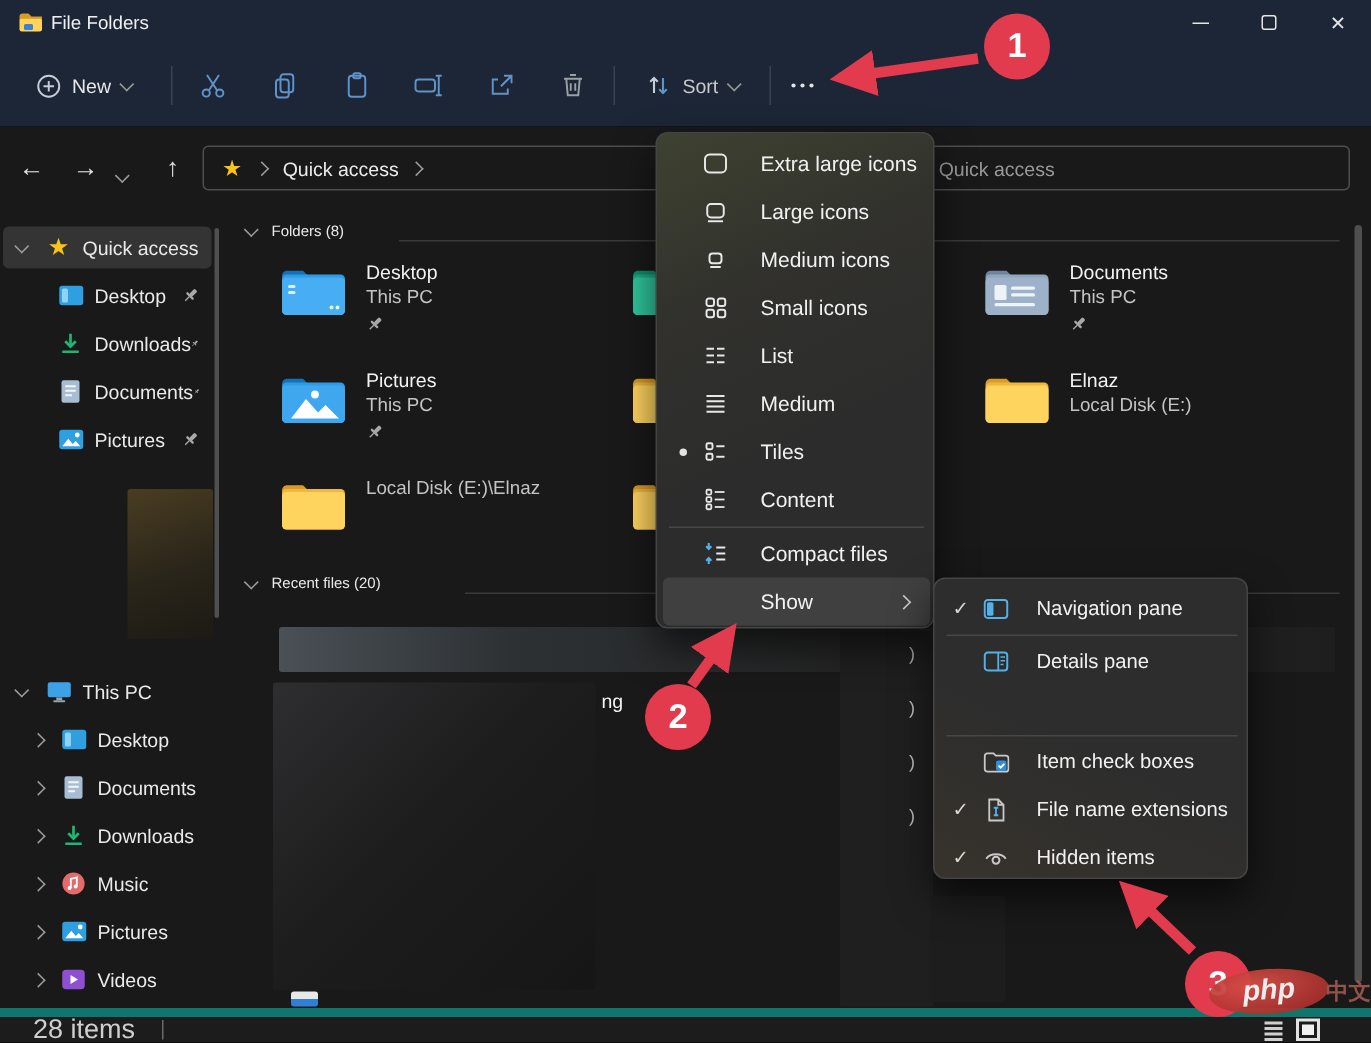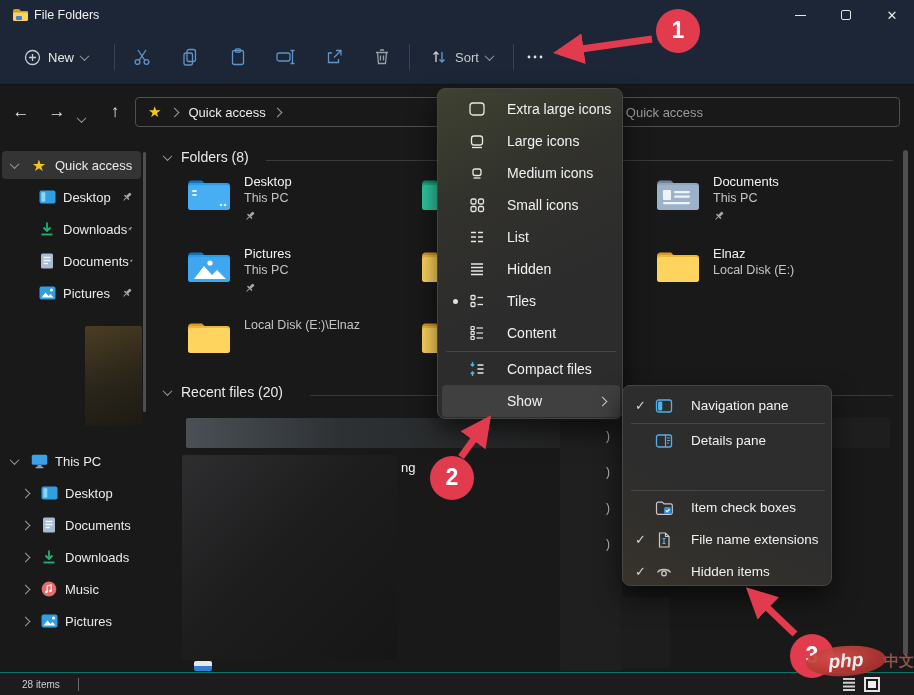--- a/index.html
+++ b/index.html
@@ -22,21 +22,21 @@
 .navarrow{font-size:17px;color:#e2e2e2;width:30px;height:30px;display:flex;align-items:center;justify-content:center}
 .box{border:1px solid #4f4f4f;border-radius:4px;height:30px;background:#191919;display:flex;align-items:center}
 .crumb{font-size:13px;color:#ececec;padding:0 4px}
 .search-input{width:100%;height:100%;background:transparent;border:none;outline:none;color:#cfcfcf;font-size:13px;padding:0 10px;font-family:"Liberation Sans",sans-serif}
 .search-input::placeholder{color:#9a9a9a}
 
 .side-row{position:absolute;left:2px;width:139px;height:28px;display:flex;align-items:center;border-radius:4px;font-size:13px;color:#eaeaea}
 .side-sel{background:#343434}
 .sicon{width:18px;height:18px;display:flex;align-items:center;justify-content:center;flex:0 0 auto}
 
-.sec-head{position:absolute;display:flex;align-items:center;gap:10px;font-size:14px;color:#eaeaea}
+.sec-head{position:absolute;display:flex;align-items:center;gap:10px;font-size:10px;color:#eaeaea}
 .sec-line{position:absolute;height:1px;background:#3a3a3a}
 .tile-name{font-size:13px;color:#f2f2f2;line-height:16px}
 .tile-sub{font-size:12.5px;color:#c4c4c4;line-height:16px}
 .blur-block{position:absolute;border-radius:2px}
 
 .menu{position:absolute;border:1px solid #454545;border-radius:8px;box-shadow:0 12px 26px rgba(0,0,0,.6);z-index:30}
 .view-menu{left:437px;top:88px;width:186px;height:331px;background:linear-gradient(155deg,rgba(80,88,52,.5) 0%,rgba(62,60,46,.28) 32%,rgba(44,44,44,0) 62%),#2c2c2c}
 .sub-menu{left:622px;top:385px;width:210px;height:201px;background:linear-gradient(205deg,rgba(44,44,44,0) 55%,rgba(74,62,42,.35) 100%),#2d2d2d}
 .mrow{position:absolute;left:4px;width:178px;height:32px;display:flex;align-items:center;border-radius:4px;font-size:14px;color:#f1f1f1}
 .mslot-b{width:26px;display:flex;align-items:center;justify-content:center;flex:0 0 auto}
@@ -44,21 +44,21 @@
 .mlabel{margin-left:9px}
 .bullet{width:5px;height:5px;border-radius:50%;background:#e2e2e2}
 .msep{position:absolute;left:8px;width:170px;height:1px;background:#474747}
 .srow{position:absolute;left:4px;width:202px;height:31px;display:flex;align-items:center;border-radius:4px;font-size:13.5px;color:#f1f1f1}
 .sslot-c{width:28px;padding-left:8px;flex:0 0 auto;color:#d6d6d6;font-size:13px}
 .sslot-i{width:28px;display:flex;align-items:center;flex:0 0 auto}
 .slabel{margin-left:8px}
 .ssep{position:absolute;left:8px;width:194px;height:1px;background:#474747}
 .show-row{background:#404040}
 
-.statusbar{left:0;top:672px;width:914px;height:23px;background:#1c1c1c;border-top:1px solid #0f766e;display:flex;align-items:center;font-size:10px;color:#cfcfcf}
+.statusbar{left:0;top:672px;width:914px;height:23px;background:#1c1c1c;border-top:6px solid #0f766e;display:flex;align-items:center;font-size:18px;color:#cfcfcf}
 
 .sb{position:absolute;background:#4f4f4f;border-radius:3px}
 </style>
 </head>
 <body>
 
 <div id="app">
 
   <div class="abs titlebar">
     <svg class="abs" style="left:12px;top:8px" width="17" height="14" viewBox="0 0 17 14">
@@ -317,20 +317,30 @@
       <span class="chev right" style="margin-left:20px"></span>
       <span class="sicon" style="margin-left:11px">
           <svg width="17" height="14" viewBox="0 0 17 14">
             <rect x="0.5" y="0.5" width="16" height="13" rx="2" fill="#2f9fe0"></rect>
             <path d="M2.5 11.5l4-5 3 3.5 2-2 3 3.5z" fill="#fff"></path>
             <circle cx="12.5" cy="4" r="1.6" fill="#fff"></circle>
           </svg>
         </span>
       <span style="margin-left:7px">Pictures</span>
     </div>
+    <div class="side-row" style="top:494px">
+      <span class="chev right" style="margin-left:20px"></span>
+      <span class="sicon" style="margin-left:11px">
+          <svg width="16" height="14" viewBox="0 0 16 14">
+            <rect x="0.5" y="0.5" width="15" height="13" rx="2.5" fill="#8e4fd1"></rect>
+            <polygon points="6,4 11,7 6,10" fill="#fff"></polygon>
+          </svg>
+        </span>
+      <span style="margin-left:7px">Videos</span>
+    </div>
     <div class="sb" style="left:143px;top:7px;width:3px;height:260px"></div>
   </div>
 
   <div class="abs" style="left:160px;top:145px;width:745px;height:527px">
 
     <div class="sec-head" style="left:4px;top:4px">
       <span class="chev down"></span>
       <span>Folders (8)</span>
     </div>
     <div class="sec-line" style="left:106px;top:15px;width:627px"></div>
@@ -523,21 +533,21 @@
     </div>
     <div class="mrow" style="top:164px">
       <span class="mslot-b"></span>
       <span class="mslot-i">
           <svg width="18" height="18" viewBox="0 0 18 18">
             <g stroke="#e8e8e8" stroke-width="1.4">
               <path d="M3 4h12M3 7.5h12M3 11h12M3 14.5h12"></path>
             </g>
           </svg>
         </span>
-      <span class="mlabel">Hidden</span>
+      <span class="mlabel">Medium</span>
     </div>
     <div class="mrow" style="top:196px">
       <span class="mslot-b">
           <span class="bullet"></span>
         </span>
       <span class="mslot-i">
           <svg width="18" height="18" viewBox="0 0 18 18">
             <g fill="none" stroke="#e8e8e8" stroke-width="1.3">
               <rect x="3" y="3.5" width="4" height="4" rx="1"></rect>
               <path d="M9.5 5.5H15"></path>

